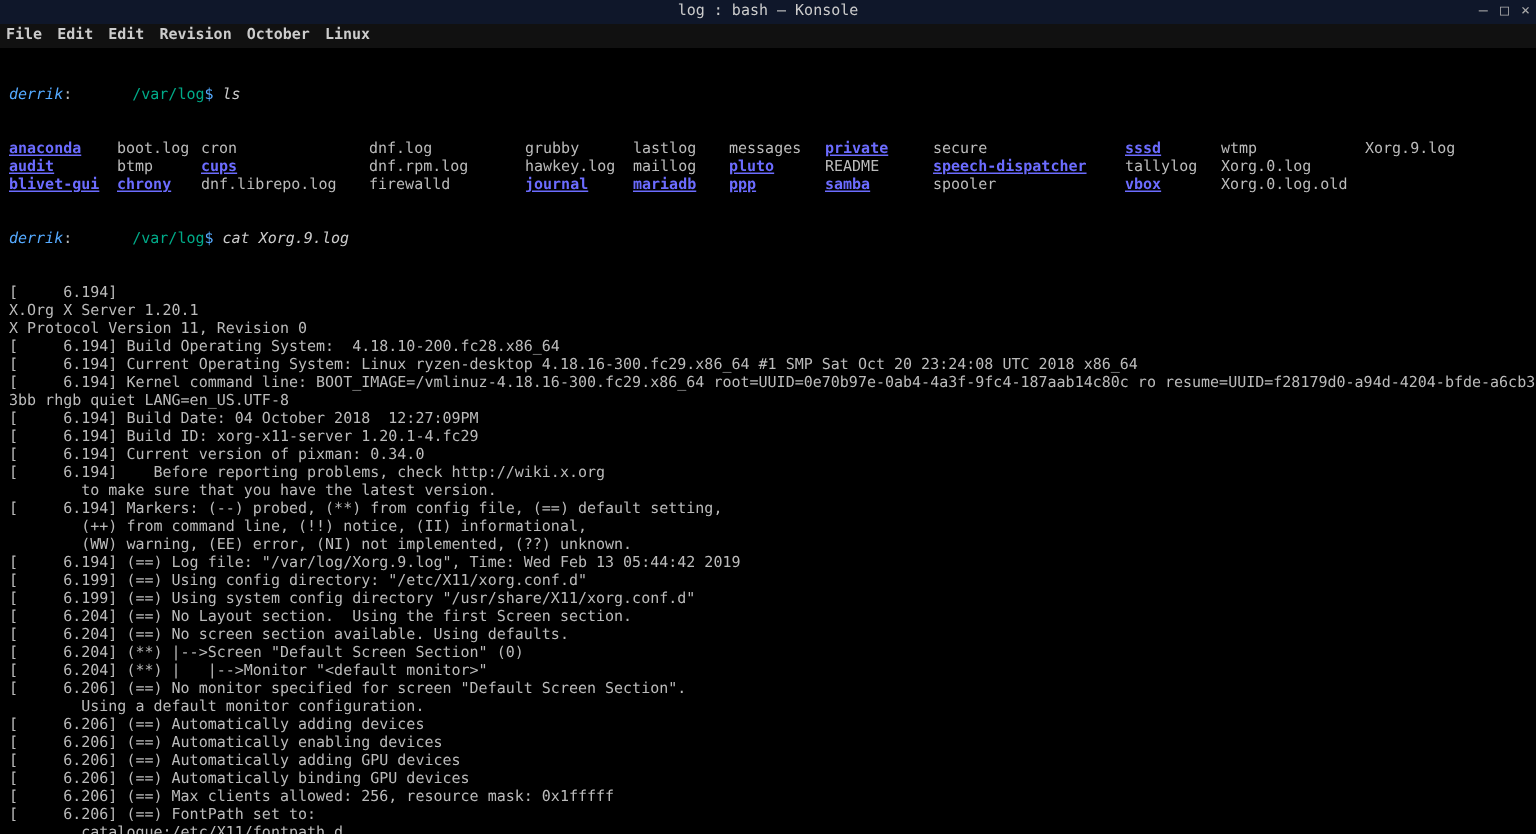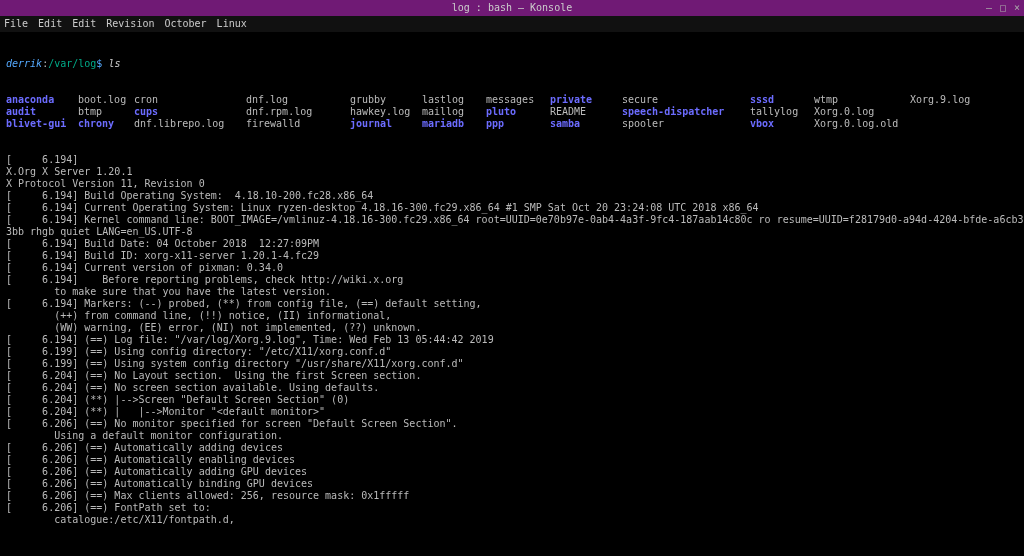--- a/index.html
+++ b/index.html
@@ -11,21 +11,21 @@
       width: 1024px;
       height: 556px;
       background: #000;
       font-family: "DejaVu Sans Mono", "Liberation Mono", monospace;
       font-size: 10px;
       line-height: 12px;
       color: #bbbbbb;
       overflow: hidden;
     }
     .titlebar {
-      background: #701a75;
+      background: #0f172a;
       color: #ccc;
       height: 16px;
       display: flex;
       align-items: center;
       justify-content: center;
       font-size: 10px;
       position: relative;
       text-align: center;
     }
     .window-controls {
@@ -45,31 +45,32 @@
       color: #ccc;
       height: 16px;
       display: flex;
       align-items: center;
       padding-left: 4px;
       gap: 10px;
       font-size: 10px;
     }
     .menubar span {
       cursor: pointer;
+      font-weight: bold;
     }
     .terminal {
       padding: 2px 6px;
       white-space: pre;
     }
     .prompt-user { color: #55aaff; font-style: italic; }
     .prompt-host { color: #bbbbbb; }
-    .prompt-path { color: #00aa88; }
+    .prompt-path { color: #00aa88; margin-left: 40px; }
     .prompt-dollar { color: #55aaff; }
     .cmd { color: #cccccc; font-style: italic; }
-    .dir { color: #6c6cff; font-weight: bold; }
+    .dir { color: #6c6cff; font-weight: bold; text-decoration: underline; }
     .plain { color: #bbbbbb; }
     .line { display: block; }
     .ls-grid {
       display: grid;
       grid-template-columns: 72px 56px 112px 104px 72px 64px 64px 72px 128px 64px 96px 96px;
       gap: 0;
     }
     .cell { white-space: pre; }
   </style>
 </head>
@@ -89,14 +90,15 @@
   <span>Edit</span>
   <span>Edit</span>
   <span>Revision</span>
   <span>October</span>
   <span>Linux</span>
 </div>
 
 <div class="terminal">
   <span class="line"><span class="prompt-user">derrik</span><span class="prompt-host">:</span><span class="prompt-path">/var/log</span><span class="prompt-dollar">$ </span><span class="cmd">ls</span></span>
   <div class="ls-grid" id="ls-grid"><span class="cell dir">anaconda</span><span class="cell plain">boot.log</span><span class="cell plain">cron</span><span class="cell plain">dnf.log</span><span class="cell plain">grubby</span><span class="cell plain">lastlog</span><span class="cell plain">messages</span><span class="cell dir">private</span><span class="cell plain">secure</span><span class="cell dir">sssd</span><span class="cell plain">wtmp</span><span class="cell plain">Xorg.9.log</span><span class="cell dir">audit</span><span class="cell plain">btmp</span><span class="cell dir">cups</span><span class="cell plain">dnf.rpm.log</span><span class="cell plain">hawkey.log</span><span class="cell plain">maillog</span><span class="cell dir">pluto</span><span class="cell plain">README</span><span class="cell dir">speech-dispatcher</span><span class="cell plain">tallylog</span><span class="cell plain">Xorg.0.log</span><span class="cell plain"></span><span class="cell dir">blivet-gui</span><span class="cell dir">chrony</span><span class="cell plain">dnf.librepo.log</span><span class="cell plain">firewalld</span><span class="cell dir">journal</span><span class="cell dir">mariadb</span><span class="cell dir">ppp</span><span class="cell dir">samba</span><span class="cell plain">spooler</span><span class="cell dir">vbox</span><span class="cell plain">Xorg.0.log.old</span><span class="cell plain"></span></div>
+  <span class="line"><span class="prompt-user">derrik</span><span class="prompt-host">:</span><span class="prompt-path">/var/log</span><span class="prompt-dollar">$ </span><span class="cmd">cat Xorg.9.log</span></span>
   <div id="log-output"><span class="line plain">[     6.194]</span><span class="line plain">X.Org X Server 1.20.1</span><span class="line plain">X Protocol Version 11, Revision 0</span><span class="line plain">[     6.194] Build Operating System:  4.18.10-200.fc28.x86_64</span><span class="line plain">[     6.194] Current Operating System: Linux ryzen-desktop 4.18.16-300.fc29.x86_64 #1 SMP Sat Oct 20 23:24:08 UTC 2018 x86_64</span><span class="line plain">[     6.194] Kernel command line: BOOT_IMAGE=/vmlinuz-4.18.16-300.fc29.x86_64 root=UUID=0e70b97e-0ab4-4a3f-9fc4-187aab14c80c ro resume=UUID=f28179d0-a94d-4204-bfde-a6cb32d97</span><span class="line plain">3bb rhgb quiet LANG=en_US.UTF-8</span><span class="line plain">[     6.194] Build Date: 04 October 2018  12:27:09PM</span><span class="line plain">[     6.194] Build ID: xorg-x11-server 1.20.1-4.fc29</span><span class="line plain">[     6.194] Current version of pixman: 0.34.0</span><span class="line plain">[     6.194]    Before reporting problems, check http://wiki.x.org</span><span class="line plain">        to make sure that you have the latest version.</span><span class="line plain">[     6.194] Markers: (--) probed, (**) from config file, (==) default setting,</span><span class="line plain">        (++) from command line, (!!) notice, (II) informational,</span><span class="line plain">        (WW) warning, (EE) error, (NI) not implemented, (??) unknown.</span><span class="line plain">[     6.194] (==) Log file: "/var/log/Xorg.9.log", Time: Wed Feb 13 05:44:42 2019</span><span class="line plain">[     6.199] (==) Using config directory: "/etc/X11/xorg.conf.d"</span><span class="line plain">[     6.199] (==) Using system config directory "/usr/share/X11/xorg.conf.d"</span><span class="line plain">[     6.204] (==) No Layout section.  Using the first Screen section.</span><span class="line plain">[     6.204] (==) No screen section available. Using defaults.</span><span class="line plain">[     6.204] (**) |--&gt;Screen "Default Screen Section" (0)</span><span class="line plain">[     6.204] (**) |   |--&gt;Monitor "&lt;default monitor&gt;"</span><span class="line plain">[     6.206] (==) No monitor specified for screen "Default Screen Section".</span><span class="line plain">        Using a default monitor configuration.</span><span class="line plain">[     6.206] (==) Automatically adding devices</span><span class="line plain">[     6.206] (==) Automatically enabling devices</span><span class="line plain">[     6.206] (==) Automatically adding GPU devices</span><span class="line plain">[     6.206] (==) Automatically binding GPU devices</span><span class="line plain">[     6.206] (==) Max clients allowed: 256, resource mask: 0x1fffff</span><span class="line plain">[     6.206] (==) FontPath set to:</span><span class="line plain">        catalogue:/etc/X11/fontpath.d,</span></div>
 </div>
 
 </body></html>

